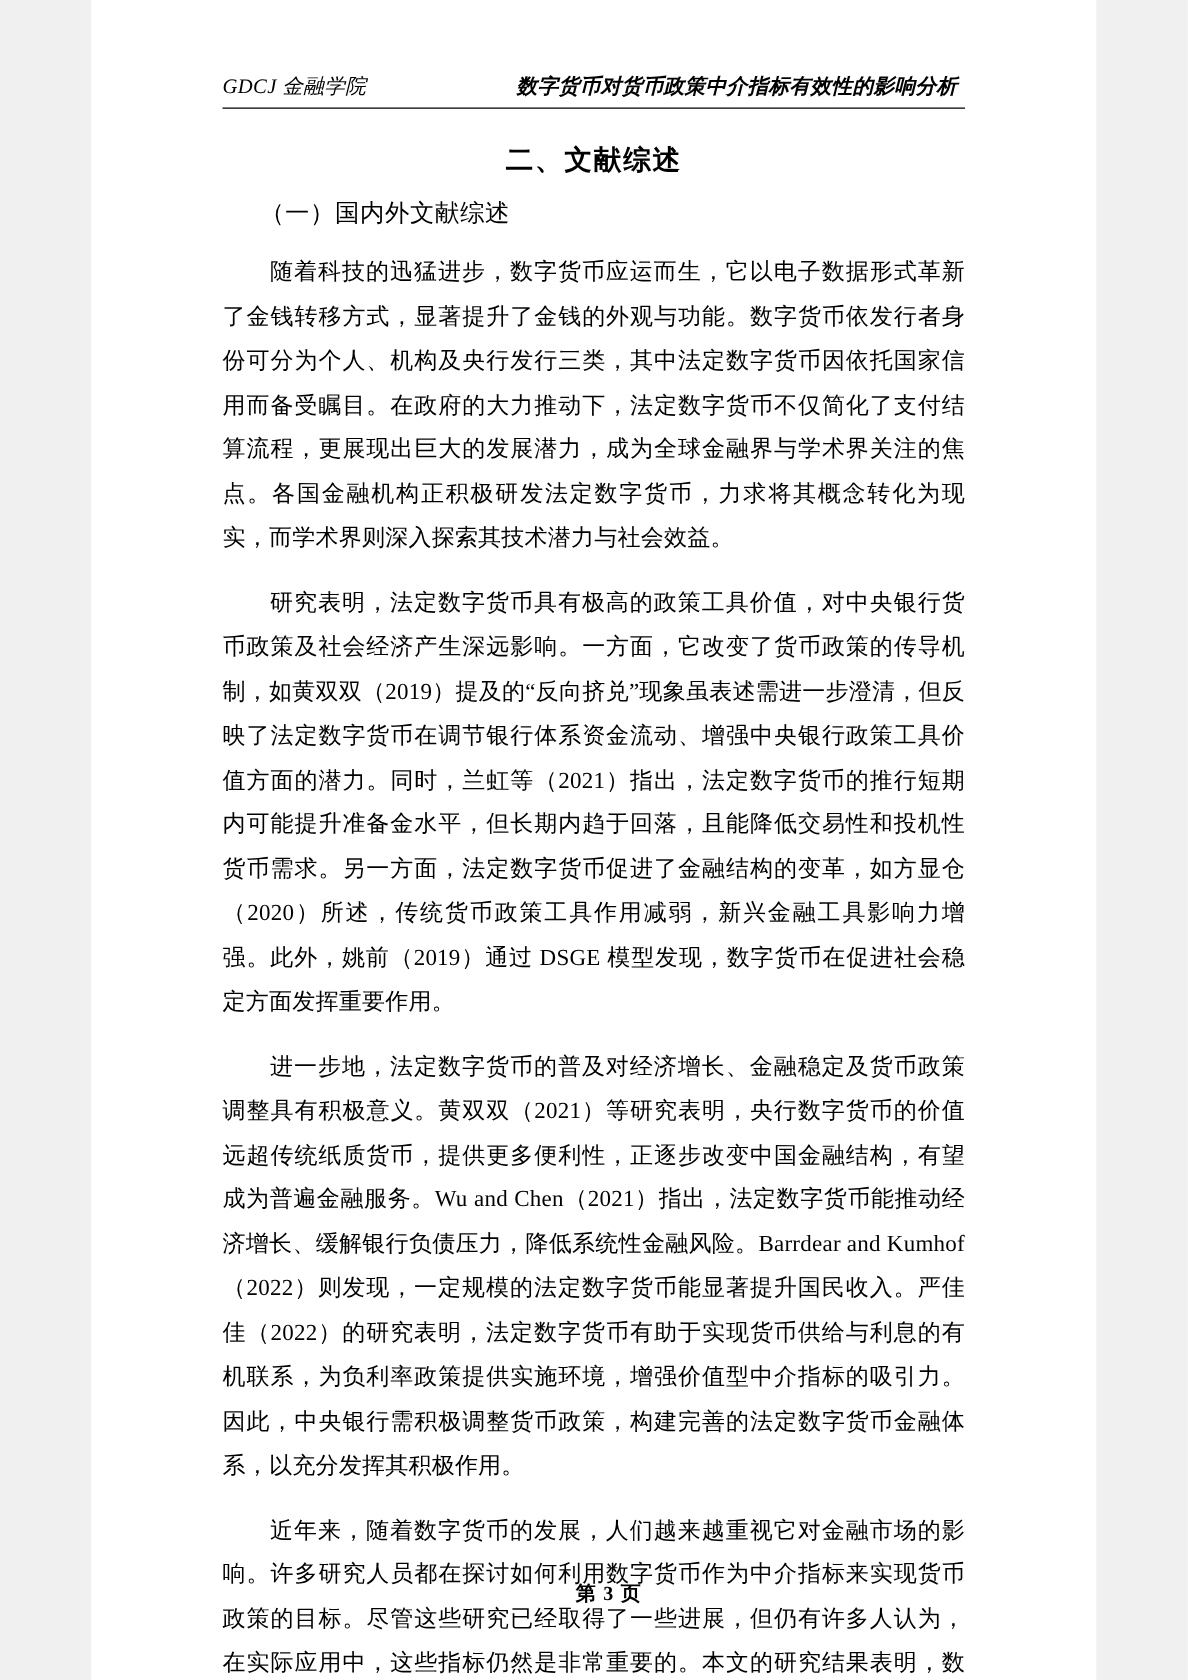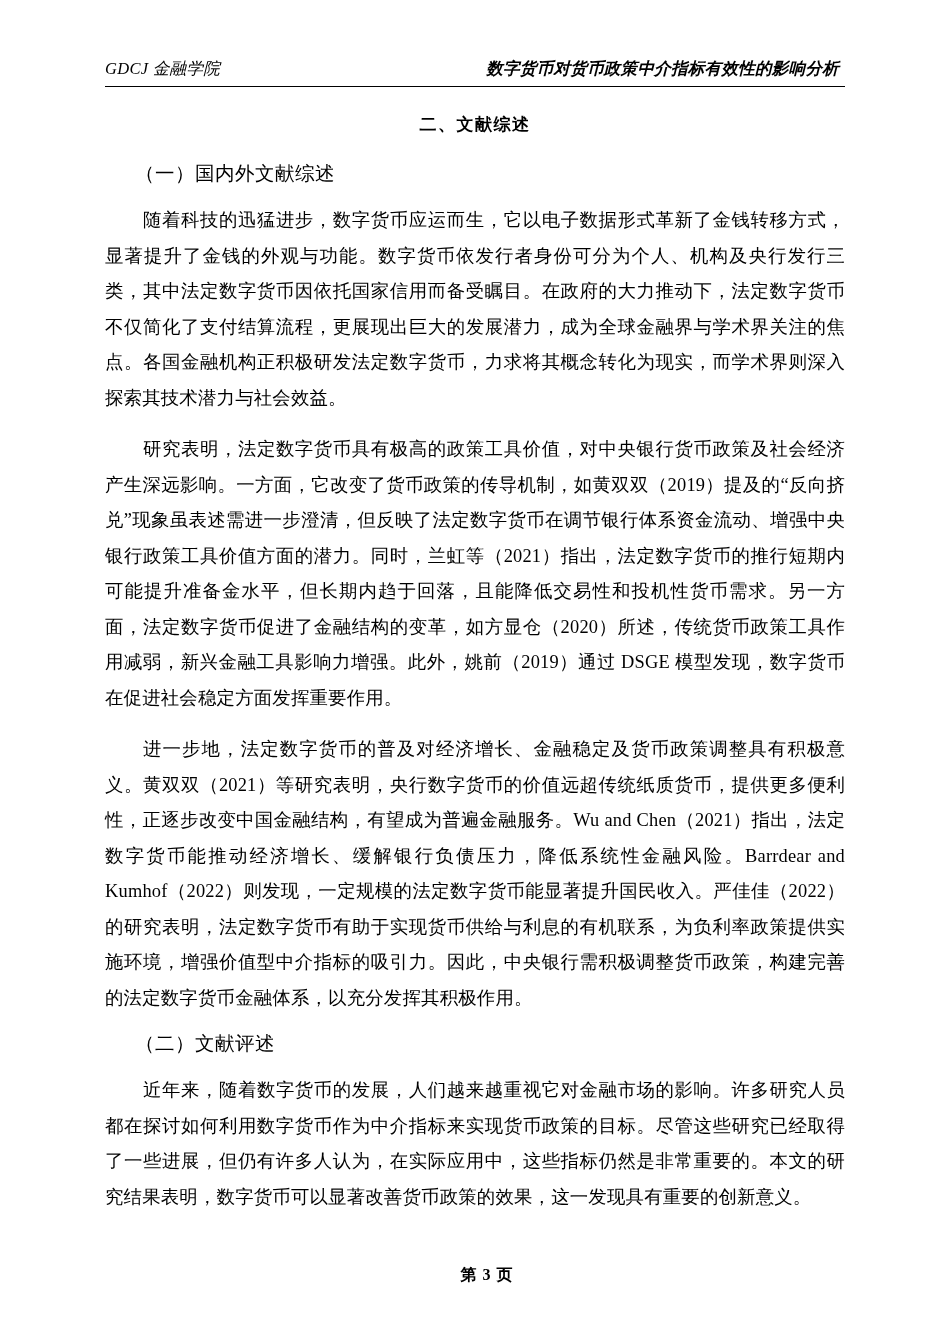--- a/index.html
+++ b/index.html
@@ -1,21 +1,21 @@
 <!DOCTYPE html>
 <html><head>
 <meta charset="utf-8">
 <style>
   html, body {
     margin: 0;
     padding: 0;
     background: #f0f0f0;
   }
   .page {
-    width: 950px;
+    width: 804px;
     height: 1344px;
     margin: 0 auto;
     background: #ffffff;
     position: relative;
     box-sizing: border-box;
     font-family: "Liberation Serif", "DejaVu Serif", serif;
     color: #000000;
     overflow: hidden;
   }
   .content {
@@ -45,23 +45,23 @@
     padding-right: 6px;
   }
   .header-rule {
     border: 0;
     border-top: 1.6px solid #000;
     margin: 0 0 26px 0;
   }
   
   h1.section-title {
     text-align: center;
-    font-size: 17px;
+    font-size: 22px;
     font-weight: bold;
-    margin: 0 0 24px 0;
+    margin: 0 0 14px 0;
     letter-spacing: 1.5px;
   }
   h2.sub-title {
     font-size: 19.5px;
     font-weight: normal;
     margin: 14px 0 6px 0;
     text-indent: 30px;
     letter-spacing: 0.5px;
   }
   p.body-text {
@@ -102,21 +102,20 @@
     </div>
     <hr class="header-rule">
 
     <h1 class="section-title">二、文献综述</h1>
 
     <h2 class="sub-title">（一）国内外文献综述</h2>
     <p class="body-text">随着科技的迅猛进步，数字货币应运而生，它以电子数据形式革新了金钱转移方式，显著提升了金钱的外观与功能。数字货币依发行者身份可分为个人、机构及央行发行三类，其中法定数字货币因依托国家信用而备受瞩目。在政府的大力推动下，法定数字货币不仅简化了支付结算流程，更展现出巨大的发展潜力，成为全球金融界与学术界关注的焦点。各国金融机构正积极研发法定数字货币，力求将其概念转化为现实，而学术界则深入探索其技术潜力与社会效益。</p>
     <p class="body-text">研究表明，法定数字货币具有极高的政策工具价值，对中央银行货币政策及社会经济产生深远影响。一方面，它改变了货币政策的传导机制，如黄双双（2019）提及的“反向挤兑”现象虽表述需进一步澄清，但反映了法定数字货币在调节银行体系资金流动、增强中央银行政策工具价值方面的潜力。同时，兰虹等（2021）指出，法定数字货币的推行短期内可能提升准备金水平，但长期内趋于回落，且能降低交易性和投机性货币需求。另一方面，法定数字货币促进了金融结构的变革，如方显仓（2020）所述，传统货币政策工具作用减弱，新兴金融工具影响力增强。此外，姚前（2019）通过 DSGE 模型发现，数字货币在促进社会稳定方面发挥重要作用。</p>
     <p class="body-text">进一步地，法定数字货币的普及对经济增长、金融稳定及货币政策调整具有积极意义。黄双双（2021）等研究表明，央行数字货币的价值远超传统纸质货币，提供更多便利性，正逐步改变中国金融结构，有望成为普遍金融服务。Wu and Chen（2021）指出，法定数字货币能推动经济增长、缓解银行负债压力，降低系统性金融风险。Barrdear and Kumhof（2022）则发现，一定规模的法定数字货币能显著提升国民收入。严佳佳（2022）的研究表明，法定数字货币有助于实现货币供给与利息的有机联系，为负利率政策提供实施环境，增强价值型中介指标的吸引力。因此，中央银行需积极调整货币政策，构建完善的法定数字货币金融体系，以充分发挥其积极作用。</p>
 
-    <h2 class="sub-title">（二）文献评述</h2>
     <p class="body-text">近年来，随着数字货币的发展，人们越来越重视它对金融市场的影响。许多研究人员都在探讨如何利用数字货币作为中介指标来实现货币政策的目标。尽管这些研究已经取得了一些进展，但仍有许多人认为，在实际应用中，这些指标仍然是非常重要的。本文的研究结果表明，数字货币可以显著改善货币政策的效果，这一发现具有重要的创新意义。</p>
 
   </div>
 
   <div class="page-footer">
     <span class="footer-inner">第 3 页</span>
   </div>
 
 </div>
 

